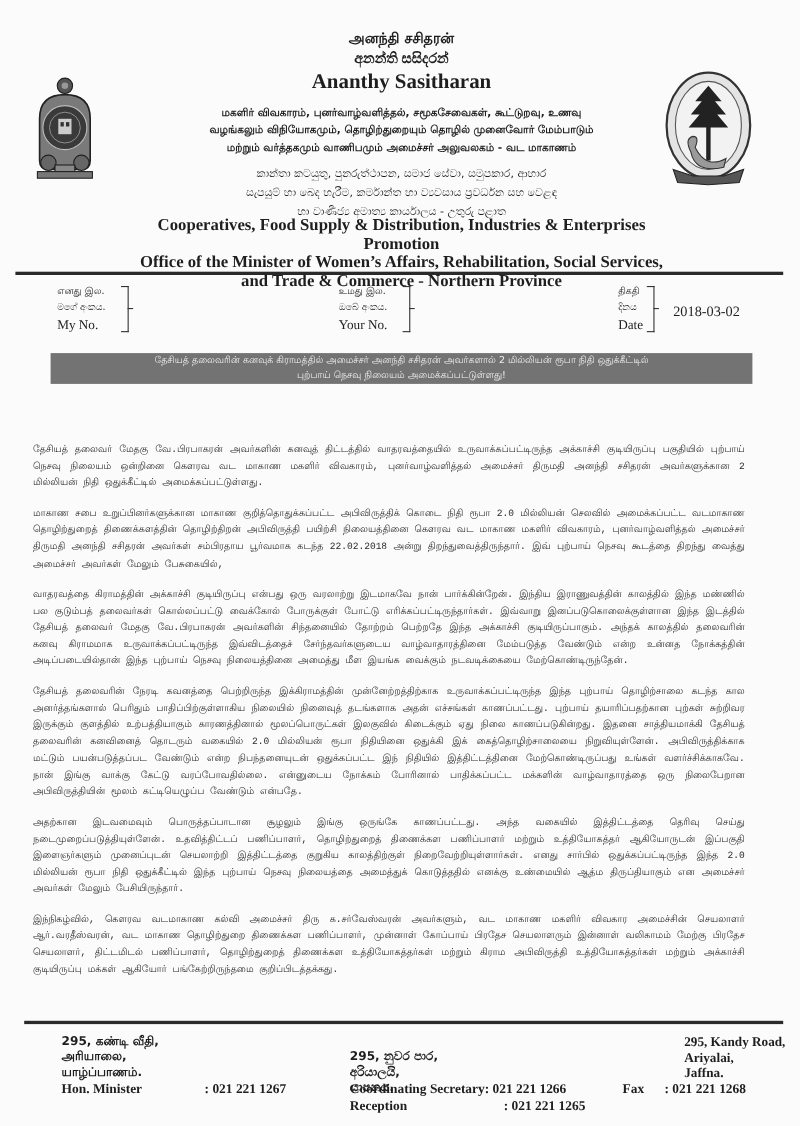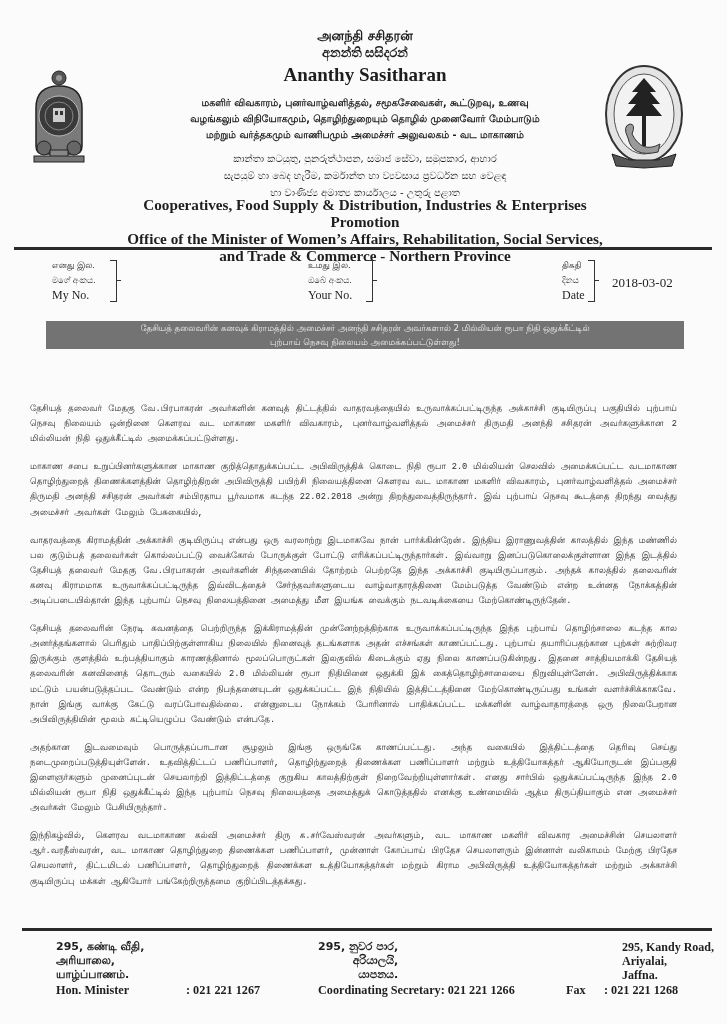--- a/index.html
+++ b/index.html
@@ -39,21 +39,21 @@
     font-family: "DejaVu Sans", sans-serif; font-size: 8.6px; line-height: 13.5px; text-align: center; }
   .banner p { margin: 1px 0 0 0; }
 
   .body { position: absolute; left: 30px; top: 362px; width: 647px; font-family: Liberation Mono, monospace; font-size: 8.7px; line-height: 15.1px; color: #2a2a2a; margin-top: 40px; }
   .body p { margin: 0 0 13px 0; text-align: justify; text-align-last: left; }
 
   .footer { position: absolute; left: 0; top: 934px; width: 727px; height: 90px; font-size: 12px; font-weight: bold; }
   .fcol { position: absolute; line-height: 14px; }
   .fcol .si, .fcol .ta { font-family: "DejaVu Sans", sans-serif; font-size: 11px; }
   .fcol-ta { left: 56px; top: 6px; }
-  .fcol-si { left: 318px; top: 6px; text-align: right; }
+  .fcol-si { left: 318px; top: 20px; }
   .fcol-en { left: 576px; top: 6px; margin-left: 46px; }
   .contacts { position: absolute; top: 49px; font-size: 12.2px; line-height: 15px; }
   .c1 { left: 56px; }
   .c1 .k { display: inline-block; width: 130px; }
   .c2 { left: 318px; }
   .c2 .k { display: inline-block; width: 140px; }
   .c3 { left: 566px; }
   .c3 .k { display: inline-block; width: 38px; }
 </style>
 </head>
@@ -160,17 +160,18 @@
     <div>295, Kandy Road,</div>
     <div>Ariyalai,</div>
     <div>Jaffna.</div>
   </div>
 
   <div class="contacts c1">
     <div><span class="k">Hon. Minister</span><span>: 021 221 1267</span></div>
   </div>
   <div class="contacts c2">
     <div><span>Coordinating Secretary:</span> <span>021 221 1266</span></div>
+    <div><span class="k">Reception</span><span>: 021 221 1265</span></div>
   </div>
   <div class="contacts c3">
     <div><span class="k">Fax</span><span>: 021 221 1268</span></div>
   </div>
 </div>
 
 </body></html>

